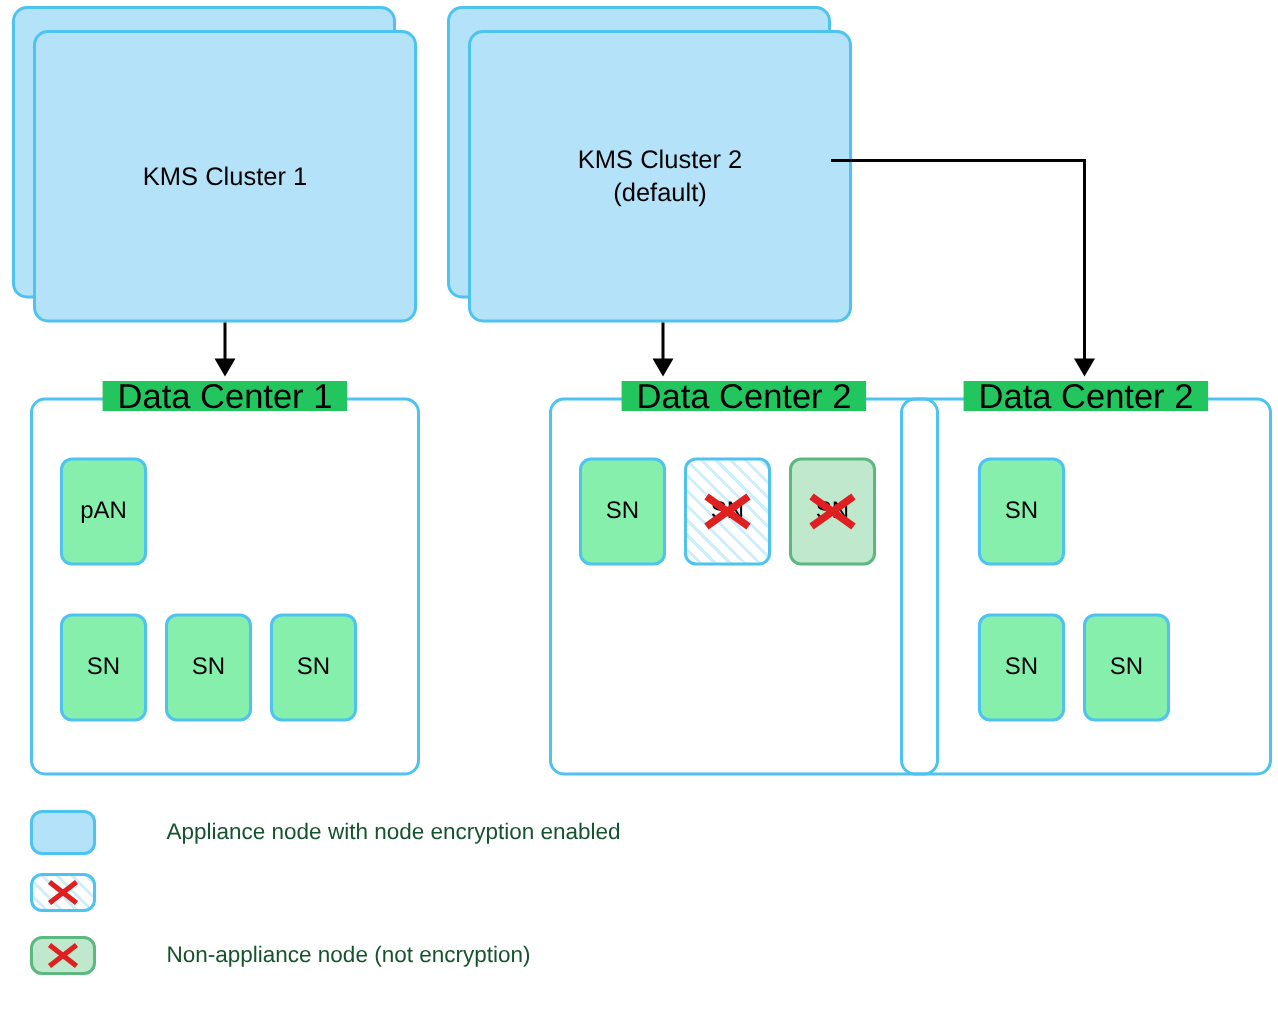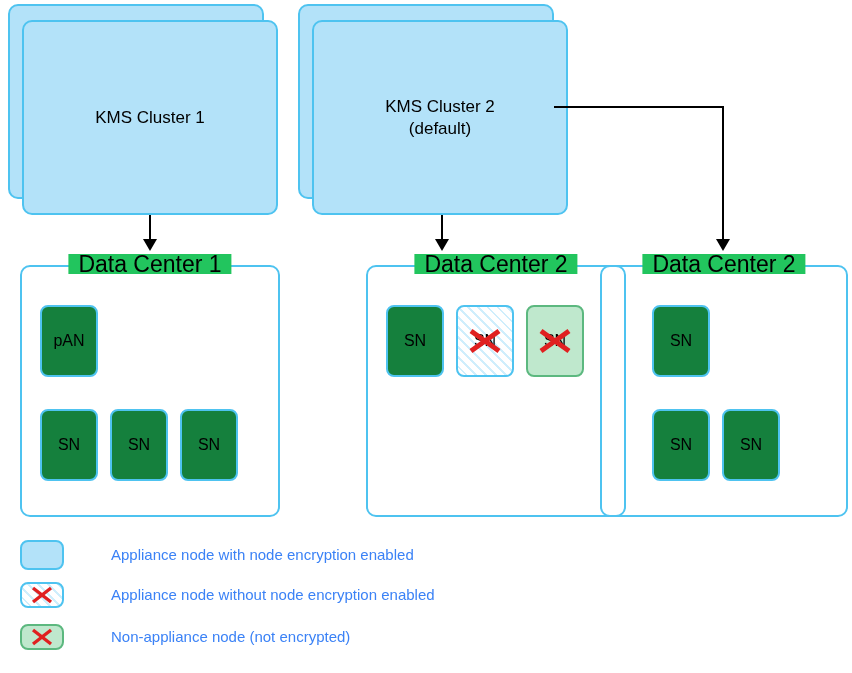--- a/index.html
+++ b/index.html
@@ -99,21 +99,21 @@
     align-content: flex-start;
   }
 
   
   .node {
     position: relative;
     width: 58px;
     height: 72px;
     border: 2px solid #4ec3f0;
     border-radius: 8px;
-    background: #15803d;
+    background: #86efac;
     box-sizing: border-box;
     display: flex;
     align-items: center;
     justify-content: center;
     font-size: 16px;
     color: #000;
   }
   .node.hatched {
     background-color: #ffffff;
     background-image: repeating-linear-gradient(
@@ -175,21 +175,21 @@
     left: 50%;
     top: 50%;
     transform: translate(-50%, -50%);
     width: 24px;
     height: 20px;
   }
   .legend-text {
     margin-left: 47px;
     font-size: 15px;
     line-height: 18px;
-    color: #3b82f6;
+    color: #14532d;
     white-space: nowrap;
   }
 </style>
 </head>
 <body>
 
 <div id="canvas">
 
   <div class="kms-stack" style="left:8px; top:4px; width:269px; height:211px;">
     <div class="kms-card back" style="width:256px; height:195px;"></div>
@@ -304,28 +304,27 @@
       <div class="legend-text">Appliance node with node encryption enabled</div>
     </div>
 
     <div class="legend-row" style="top:42px;">
       <div class="legend-swatch sw-hatched">
         <svg class="sw-x" viewBox="0 0 24 20">
           <line x1="3" y1="3" x2="21" y2="17" stroke="#e02020" stroke-width="3.4" stroke-linecap="butt"></line>
           <line x1="21" y1="3" x2="3" y2="17" stroke="#e02020" stroke-width="3.4" stroke-linecap="butt"></line>
         </svg>
       </div>
-      <div class="legend-text">Appliance node without node encryption enabled</div>
     </div>
 
     <div class="legend-row" style="top:84px;">
       <div class="legend-swatch sw-green">
         <svg class="sw-x" viewBox="0 0 24 20">
           <line x1="3" y1="3" x2="21" y2="17" stroke="#e02020" stroke-width="3.4" stroke-linecap="butt"></line>
           <line x1="21" y1="3" x2="3" y2="17" stroke="#e02020" stroke-width="3.4" stroke-linecap="butt"></line>
         </svg>
       </div>
-      <div class="legend-text">Non-appliance node (not encrypted)</div>
+      <div class="legend-text">Non-appliance node (not encryption)</div>
     </div>
 
   </div>
 
 </div>
 
 </body></html>

